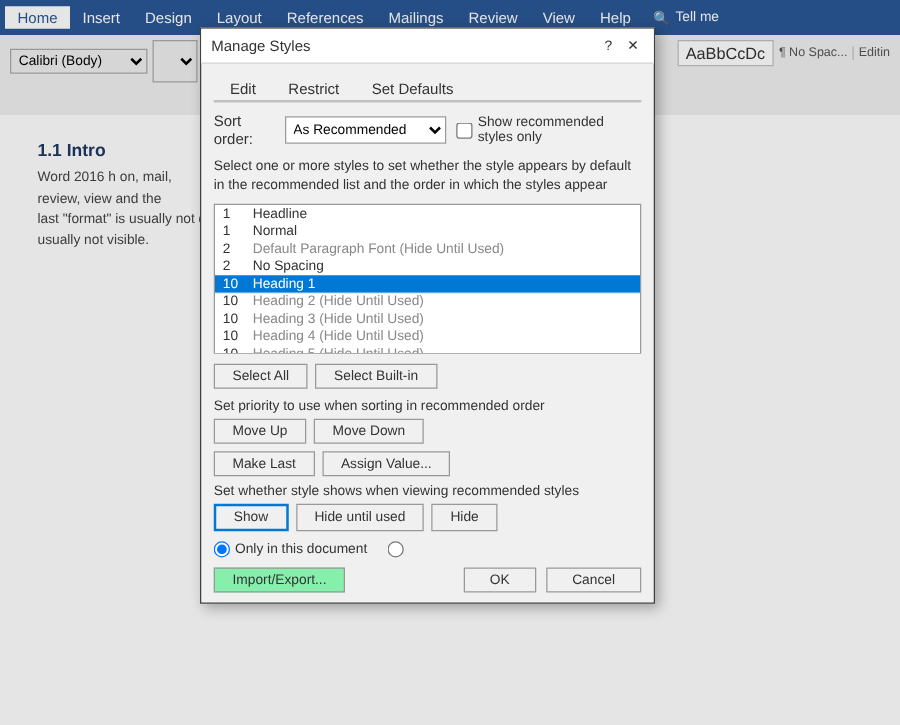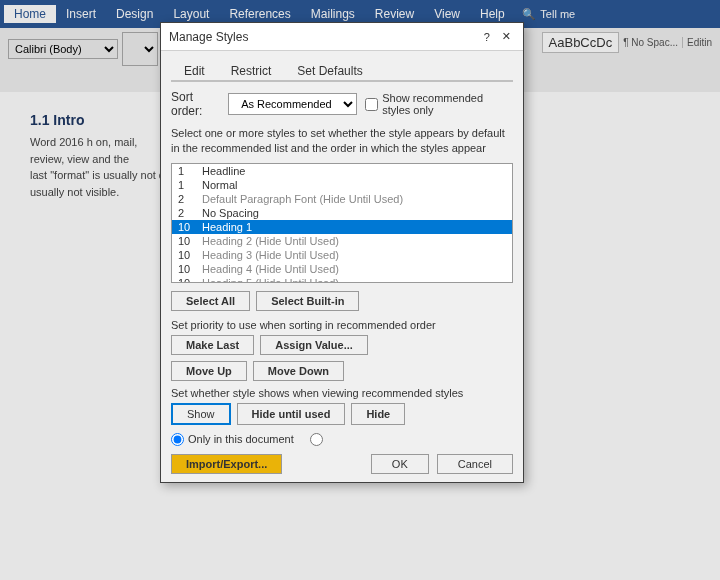--- a/index.html
+++ b/index.html
@@ -210,21 +210,20 @@
       color: #333;
     }
 
     .sort-select {
       font-size: 11px;
       height: 22px;
       border: 1px solid #999;
       background: #fff;
       padding: 0 2px;
       width: 150px;
-      text-align: center;
     }
 
     .checkbox-row {
       display: flex;
       align-items: center;
       gap: 4px;
     }
 
     .checkbox-row input[type=checkbox] {
       margin: 0;
@@ -301,21 +300,20 @@
       margin-bottom: 8px;
     }
 
     .dlg-button {
       font-size: 11px;
       padding: 3px 14px;
       border: 1px solid #999;
       background: #f0f0f0;
       cursor: pointer;
       color: #333;
-      font-weight: bold;
     }
 
     
     .section-label {
       font-size: 11px;
       color: #333;
       margin-bottom: 4px;
     }
 
     
@@ -364,24 +362,23 @@
       align-items: center;
       gap: 8px;
       justify-content: flex-end;
     }
 
     .import-btn {
       margin-right: auto;
       font-size: 11px;
       padding: 3px 14px;
       border: 1px solid #999;
-      background: #eab308;
-      cursor: pointer;
-      color: #333;
-      font-weight: bold;
+      background: #86efac;
+      cursor: pointer;
+      color: #333;
     }
 
     .ok-btn, .cancel-btn {
       font-size: 11px;
       padding: 3px 20px;
       border: 1px solid #999;
       background: #f0f0f0;
       cursor: pointer;
       color: #333;
     }
@@ -525,26 +522,26 @@
     </div>
 
     <div class="btn-row">
       <button class="dlg-button">Select All</button>
       <button class="dlg-button">Select Built-in</button>
     </div>
 
     <div class="section-label">Set priority to use when sorting in recommended order</div>
 
     <div class="priority-row">
+      <button class="dlg-button">Move Up</button>
+      <button class="dlg-button">Move Down</button>
+    </div>
+    <div class="priority-row">
       <button class="dlg-button">Make Last</button>
       <button class="dlg-button">Assign Value...</button>
-    </div>
-    <div class="priority-row">
-      <button class="dlg-button">Move Up</button>
-      <button class="dlg-button">Move Down</button>
     </div>
 
     <div class="section-label">Set whether style shows when viewing recommended styles</div>
 
     <div class="show-hide-row">
       <button class="show-btn">Show</button>
       <button class="dlg-button">Hide until used</button>
       <button class="dlg-button">Hide</button>
     </div>
 

